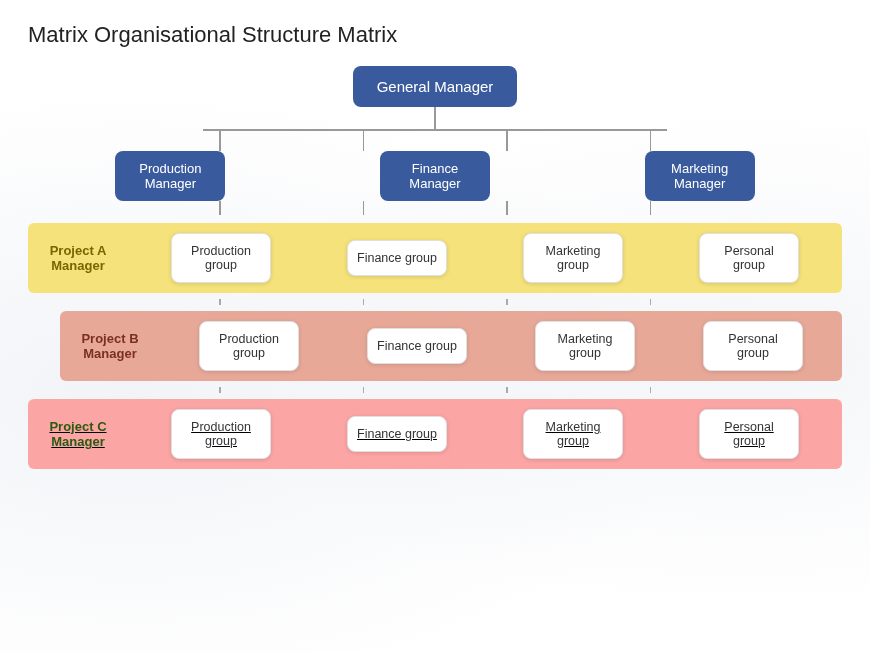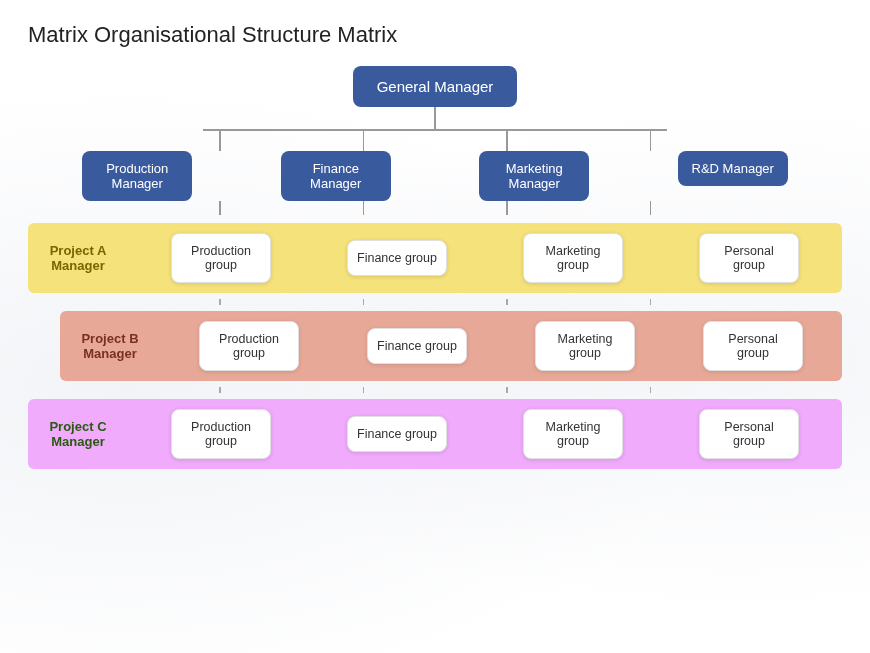--- a/index.html
+++ b/index.html
@@ -126,21 +126,21 @@
       flex: 1;
       display: flex;
       align-items: center;
       justify-content: space-around;
       padding: 8px 10px;
       gap: 10px;
     }
 
     .row-yellow { background: #f5e27a; }
     .row-salmon { background: #e8a898; margin-left: 32px; }
-    .row-green  { background: #f0abfc; }
+    .row-green  { background: #fca5a5; text-decoration: underline; }
 
     .label-yellow { color: #7a6500; }
     .label-salmon { color: #7a3020; }
     .label-green  { color: #2a5a10; }
 
     
     .v-line {
       width: 2px;
       background: #999;
       height: 22px;
@@ -186,23 +186,20 @@
 
     <div class="managers-row">
       <div class="manager-col">
         <div class="node-blue-sm">Production<br>Manager</div>
       </div>
       <div class="manager-col">
         <div class="node-blue-sm">Finance<br>Manager</div>
       </div>
       <div class="manager-col">
         <div class="node-blue-sm">Marketing<br>Manager</div>
-      </div>
-      <div class="manager-col">
-        <div class="node-blue-sm">R&amp;D Manager</div>
       </div>
     </div>
 
     <div style="display:flex;justify-content:space-around;margin:0 120px;height:14px;">
       <div style="width:1.5px;background:#999;height:14px;"></div>
       <div style="width:1.5px;background:#999;height:14px;"></div>
       <div style="width:1.5px;background:#999;height:14px;"></div>
       <div style="width:1.5px;background:#999;height:14px;"></div>
     </div>
 

